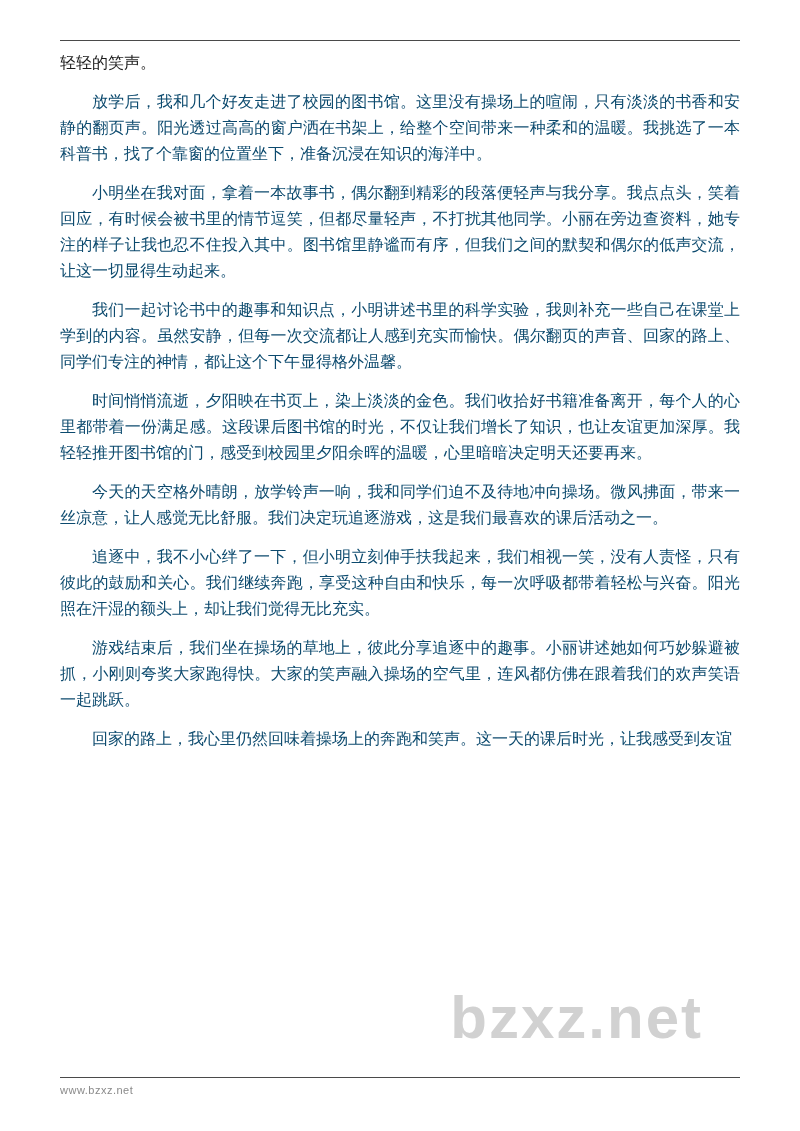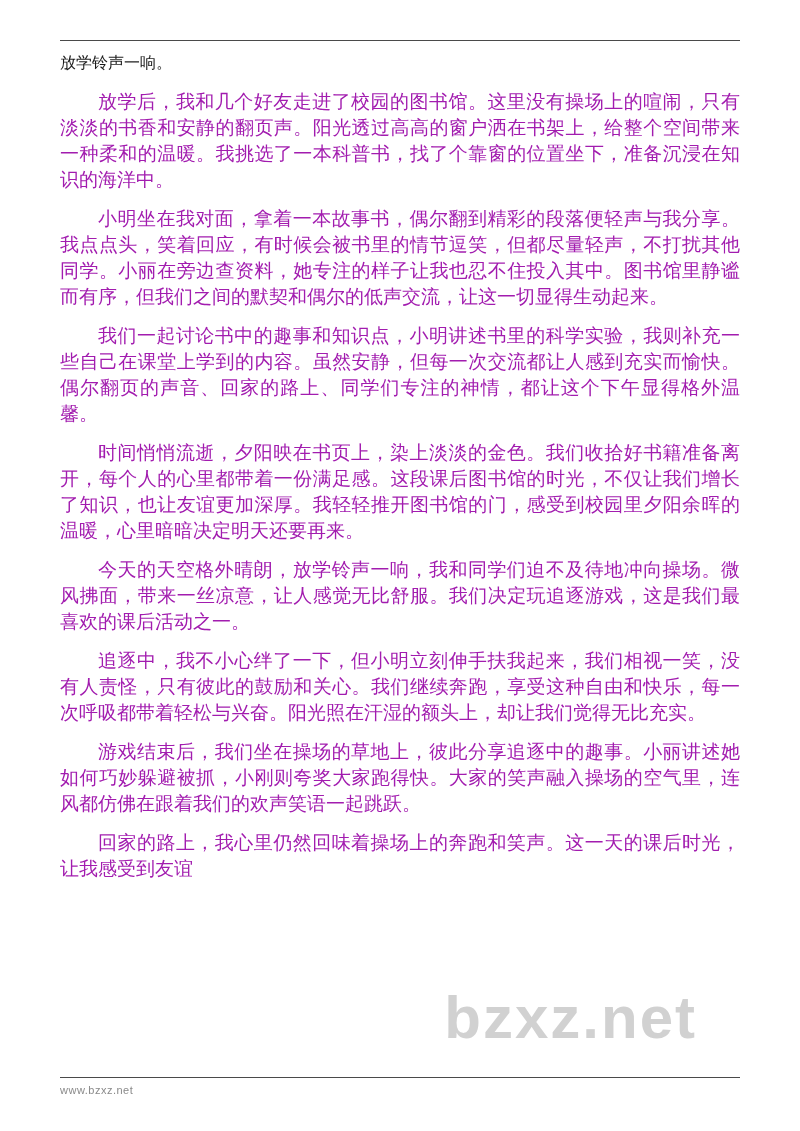--- a/index.html
+++ b/index.html
@@ -30,34 +30,34 @@
   .essay-title {
     text-align: center;
     font-size: 22px;
     font-weight: bold;
     letter-spacing: 2px;
     line-height: 30px;
     margin: 80px 0 14px 0;
     color: #000000;
   }
   .essay p {
-    font-size: 19px;
+    font-size: 16px;
     line-height: 26px;
     text-align: justify;
     text-indent: 2em;
     margin-top: 13px;
-    color: #a21caf;
+    color: #0c4a6e;
   }
   .essay p.no-indent {
     text-indent: 0;
   }
   .watermark {
     position: absolute;
     top: 983px;
-    right: 103px;
+    right: 97px;
     font-family: "Liberation Sans", "DejaVu Sans", sans-serif;
     font-size: 60px;
     font-weight: bold;
     color: rgba(178, 178, 178, 0.60);
     letter-spacing: 2px;
     z-index: 5;
     pointer-events: none;
     user-select: none;
   }
   .footer {
@@ -84,21 +84,21 @@
     color: #8a8a8a;
   }
 </style>
 </head>
 <body>
 
 <div class="page">
 
   <hr class="top-rule">
 
-  <div class="continuation">放学铃声一响。</div>
+  <div class="continuation">轻轻的笑声。</div>
 
   <section class="essay">
     <p>放学后，我和几个好友走进了校园的图书馆。这里没有操场上的喧闹，只有淡淡的书香和安静的翻页声。阳光透过高高的窗户洒在书架上，给整个空间带来一种柔和的温暖。我挑选了一本科普书，找了个靠窗的位置坐下，准备沉浸在知识的海洋中。</p>
     <p>小明坐在我对面，拿着一本故事书，偶尔翻到精彩的段落便轻声与我分享。我点点头，笑着回应，有时候会被书里的情节逗笑，但都尽量轻声，不打扰其他同学。小丽在旁边查资料，她专注的样子让我也忍不住投入其中。图书馆里静谧而有序，但我们之间的默契和偶尔的低声交流，让这一切显得生动起来。</p>
     <p>我们一起讨论书中的趣事和知识点，小明讲述书里的科学实验，我则补充一些自己在课堂上学到的内容。虽然安静，但每一次交流都让人感到充实而愉快。偶尔翻页的声音、回家的路上、同学们专注的神情，都让这个下午显得格外温馨。</p>
     <p>时间悄悄流逝，夕阳映在书页上，染上淡淡的金色。我们收拾好书籍准备离开，每个人的心里都带着一份满足感。这段课后图书馆的时光，不仅让我们增长了知识，也让友谊更加深厚。我轻轻推开图书馆的门，感受到校园里夕阳余晖的温暖，心里暗暗决定明天还要再来。</p>
   </section>
 
   <section class="essay">
     <p>今天的天空格外晴朗，放学铃声一响，我和同学们迫不及待地冲向操场。微风拂面，带来一丝凉意，让人感觉无比舒服。我们决定玩追逐游戏，这是我们最喜欢的课后活动之一。</p>

